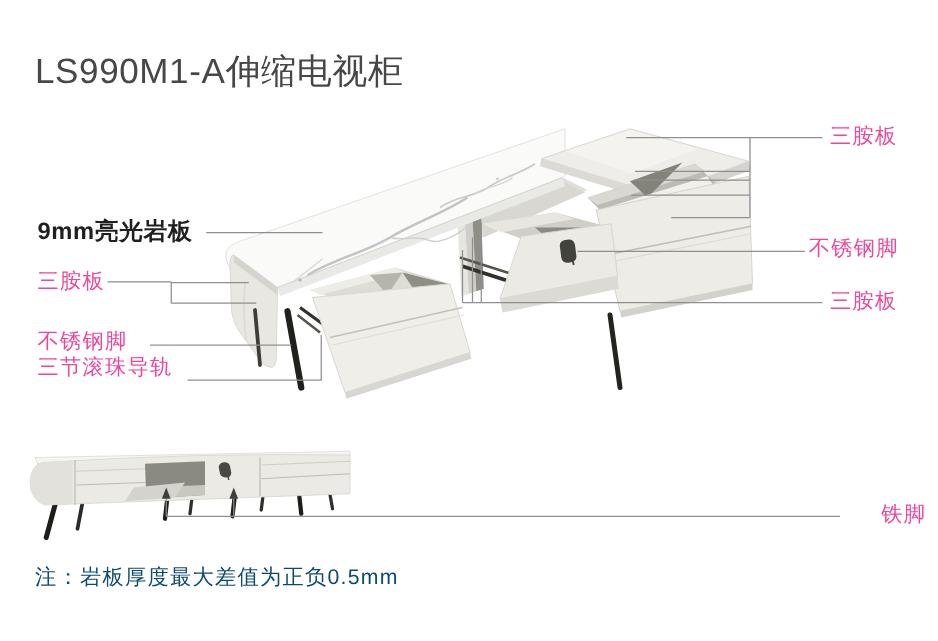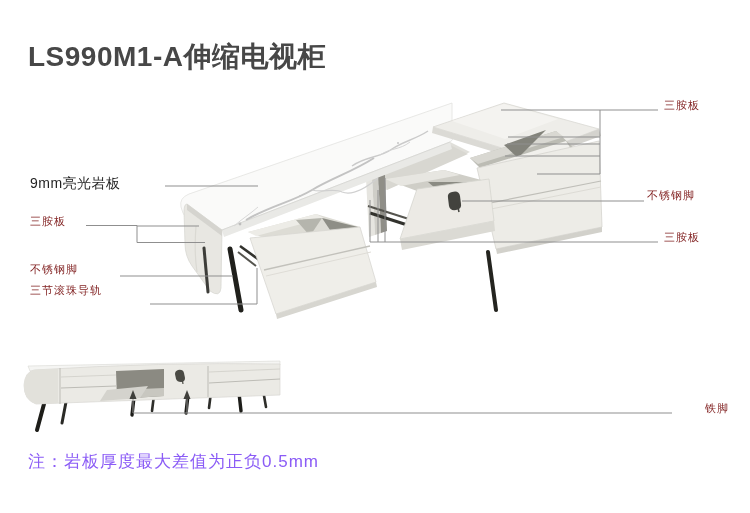--- a/index.html
+++ b/index.html
@@ -1,28 +1,28 @@
 <!DOCTYPE html>
 <html><head>
 <meta charset="utf-8">
 <style>
   html,body{margin:0;padding:0;background:#ffffff;}
   #stage{
     position:relative;width:750px;height:513px;background:#ffffff;overflow:hidden;
     font-family:"Liberation Sans","DejaVu Sans",sans-serif;
   }
   #render-svg{position:absolute;left:0;top:0;}
-  .lbl{position:absolute;line-height:1;white-space:nowrap;color:#7f1d1d;font-size:11px;letter-spacing:1px;}
-  .lbl.bold{font-weight:400;color:#1f1f1f;font-size:14px;letter-spacing:0.5px;}
+  .lbl{position:absolute;line-height:1;white-space:nowrap;color:#ec4899;font-size:17px;letter-spacing:1px;}
+  .lbl.bold{font-weight:700;color:#1f1f1f;font-size:19px;letter-spacing:0.5px;}
   #title{
-    position:absolute;left:28px;top:42px;font-size:28px;font-weight:700;color:#474747;
+    position:absolute;left:28px;top:42px;font-size:28px;font-weight:400;color:#474747;
     letter-spacing:0.5px;line-height:1.1;
   }
   #note{
-    position:absolute;left:28px;top:452px;font-size:17px;color:#8b5cf6;letter-spacing:1px;line-height:1.2;
+    position:absolute;left:28px;top:452px;font-size:17px;color:#0c4a6e;letter-spacing:1px;line-height:1.2;
   }
   #lbl-rock{left:30px;top:176px;}
   #lbl-sanan-left{left:30px;top:216px;}
   #lbl-steel{left:30px;top:264px;}
   #lbl-rails{left:30px;top:285px;}
   #lbl-sanan-tr{left:664px;top:100px;}
   #lbl-handle{left:647px;top:190px;}
   #lbl-sanan-br{left:664px;top:232px;}
   #lbl-iron{left:681px;top:403px;margin-left:24px;}
 </style>

